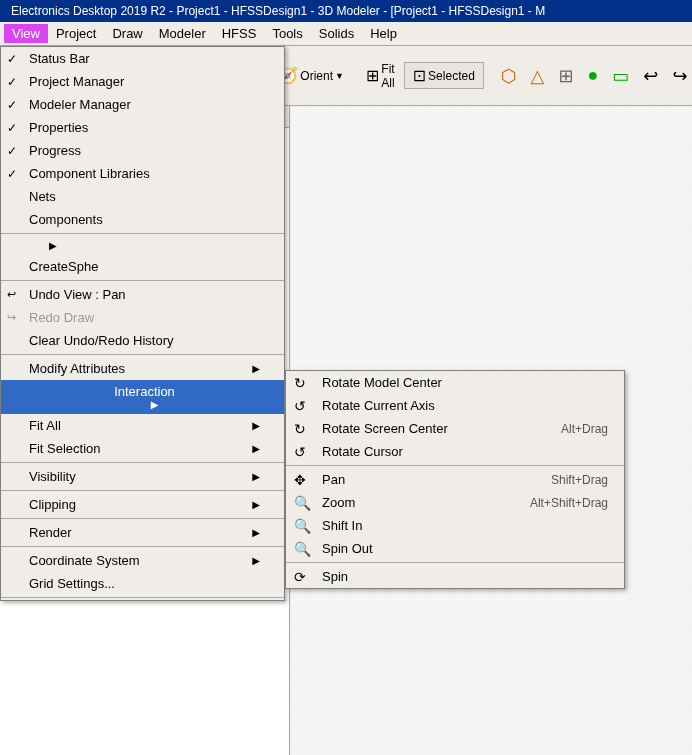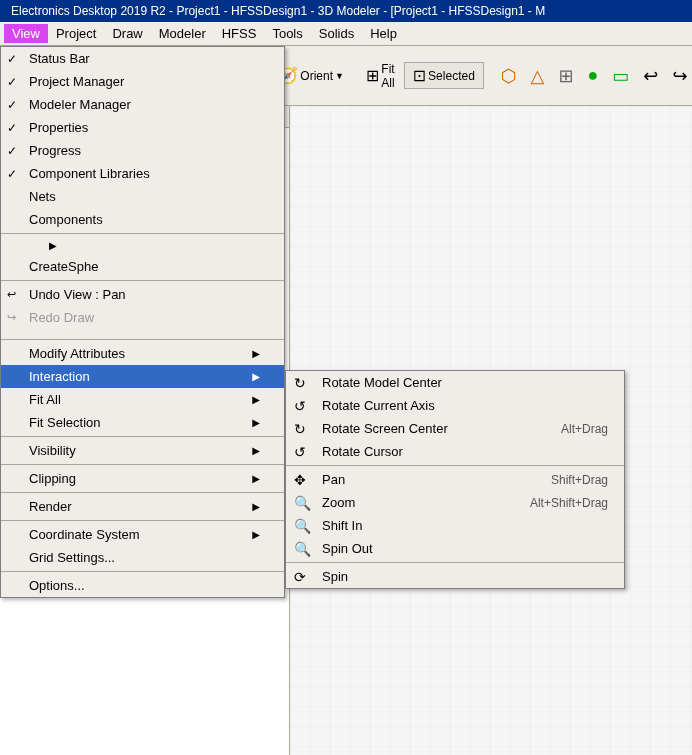--- a/index.html
+++ b/index.html
@@ -142,20 +142,21 @@
       align-items: center;
       justify-content: space-between;
       cursor: pointer;
       font-size: 13px;
       position: relative;
       white-space: nowrap;
     }
     .dropdown-item.highlighted {
       background: #316ac5;
       color: white;
+      flex-direction: column;
     }
     .dropdown-item.disabled {
       color: #999;
       cursor: default;
     }
     .dropdown-item .check {
       position: absolute;
       left: 6px;
       font-size: 12px;
     }
@@ -431,20 +432,21 @@
     <div class="dropdown-item">
       <span style="position:absolute;left:6px;font-size:11px;">↩</span>
       <span>Undo View : Pan</span>
     </div>
     <div class="dropdown-item disabled">
       <span style="position:absolute;left:6px;font-size:11px;">↪</span>
       <span style="color:#999;">Redo Draw</span>
     </div>
     <div class="dropdown-item">
       <span class="check" style="color:transparent;">✓</span>
+      <span>Clear Undo/Redo History</span>
     </div>
     <div class="dropdown-separator"></div>
     <div class="dropdown-item">
       <span class="check" style="color:transparent;">✓</span>
       <span>Modify Attributes</span>
       <span class="arrow">▶</span>
     </div>
     <div class="dropdown-item highlighted">
       <span class="check" style="color:transparent;">✓</span>
       <span>Interaction</span>
@@ -482,24 +484,20 @@
     <div class="dropdown-item">
       <span class="check" style="color:transparent;">✓</span>
       <span>Coordinate System</span>
       <span class="arrow">▶</span>
     </div>
     <div class="dropdown-item">
       <span class="check" style="color:transparent;">✓</span>
       <span>Grid Settings...</span>
     </div>
     <div class="dropdown-separator"></div>
-    <div class="dropdown-item">
-      <span class="check" style="color:transparent;">✓</span>
-      <span>Options...</span>
-    </div>
   </div>
 
   <div class="submenu" style="top:348px;left:285px;width:340px;">
     <div class="submenu-item">
       <span class="icon-img">↻</span>
       <span>Rotate Model Center</span>
       <span class="shortcut"></span>
     </div>
     <div class="submenu-item">
       <span class="icon-img">↺</span>

